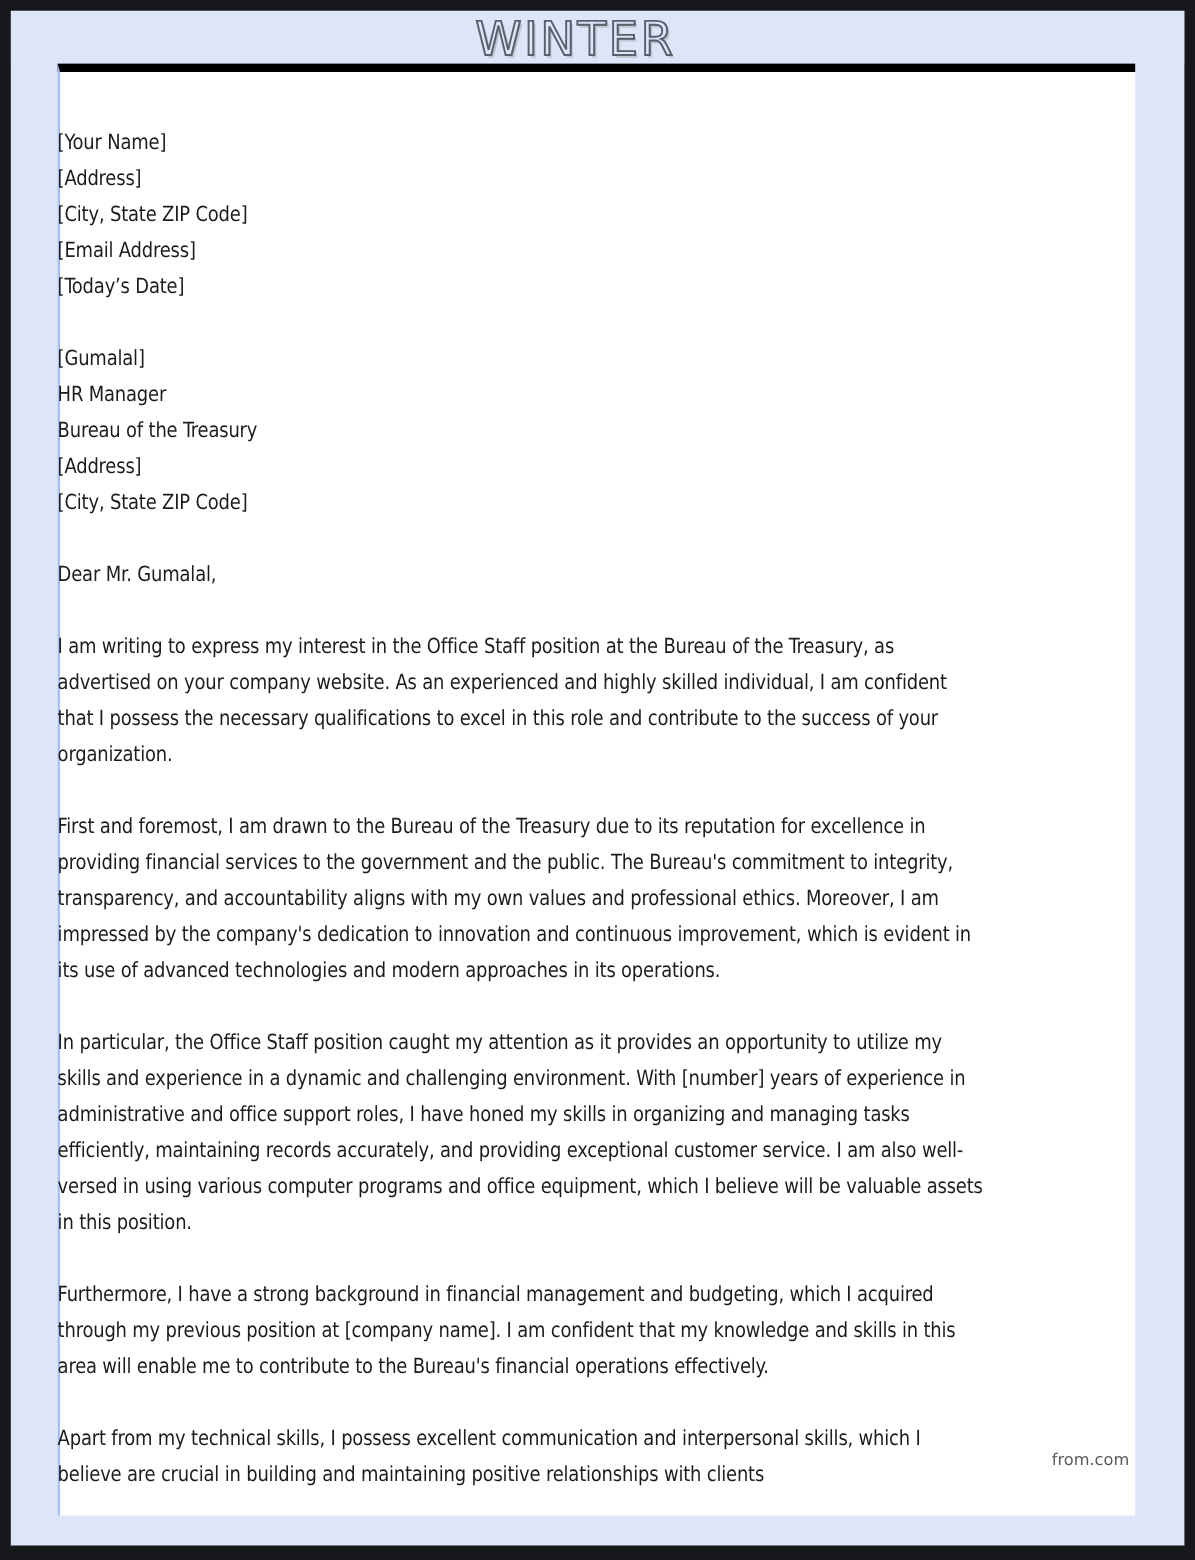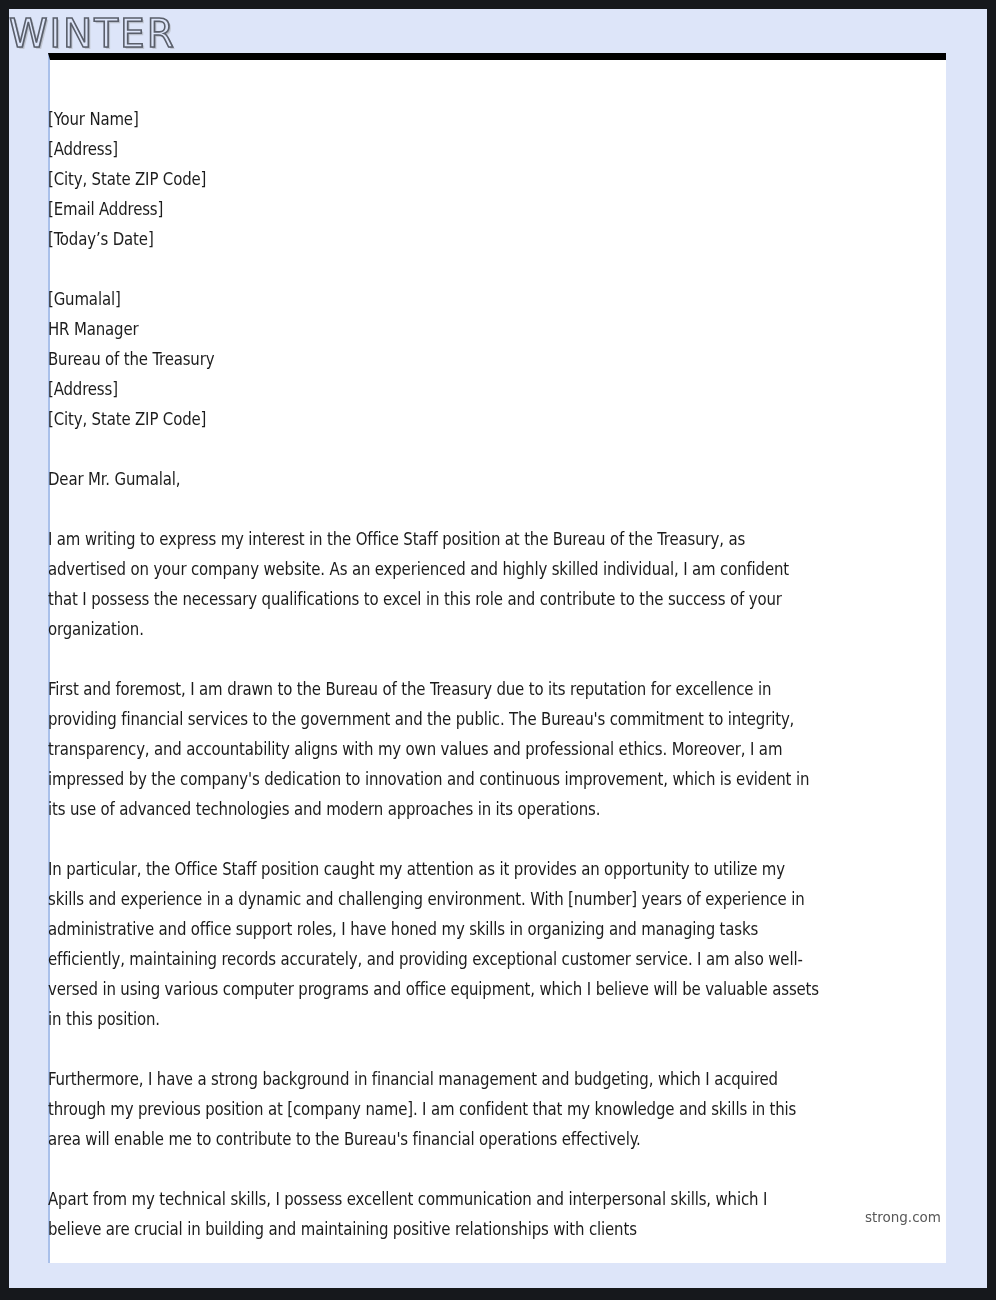--- a/index.html
+++ b/index.html
@@ -31,21 +31,21 @@
   
   #header-band {
     position: absolute;
     left: 0;
     top: 0;
     width: 978px;
     height: 44px;
     background: #dde5f9;
     display: flex;
     align-items: flex-end;
-    justify-content: flex-start;
+    justify-content: center;
     padding-right: 37px;
     box-sizing: border-box;
   }
   #brand-wordmark {
     font-family: "DejaVu Sans", sans-serif;
     font-size: 39px;
     font-weight: 400;
     letter-spacing: 2px;
     line-height: 1;
     color: #dde5f9;
@@ -152,15 +152,15 @@
     <p class="salutation">Dear Mr. Gumalal,</p>
 
     <p class="body-para">I am writing to express my interest in the Office Staff position at the Bureau of the Treasury, as advertised on your company website. As an experienced and highly skilled individual, I am confident that I possess the necessary qualifications to excel in this role and contribute to the success of your organization.</p>
     <p class="body-para">First and foremost, I am drawn to the Bureau of the Treasury due to its reputation for excellence in providing financial services to the government and the public. The Bureau's commitment to integrity, transparency, and accountability aligns with my own values and professional ethics. Moreover, I am impressed by the company's dedication to innovation and continuous improvement, which is evident in its use of advanced technologies and modern approaches in its operations.</p>
     <p class="body-para">In particular, the Office Staff position caught my attention as it provides an opportunity to utilize my skills and experience in a dynamic and challenging environment. With [number] years of experience in administrative and office support roles, I have honed my skills in organizing and managing tasks efficiently, maintaining records accurately, and providing exceptional customer service. I am also well-versed in using various computer programs and office equipment, which I believe will be valuable assets in this position.</p>
     <p class="body-para">Furthermore, I have a strong background in financial management and budgeting, which I acquired through my previous position at [company name]. I am confident that my knowledge and skills in this area will enable me to contribute to the Bureau's financial operations effectively.</p>
     <p class="body-para">Apart from my technical skills, I possess excellent communication and interpersonal skills, which I believe are crucial in building and maintaining positive relationships with clients</p>
 
   </div>
 
-  <div id="watermark">strong.com</div>
+  <div id="watermark">from.com</div>
 
 </div>
 
 </body></html>

